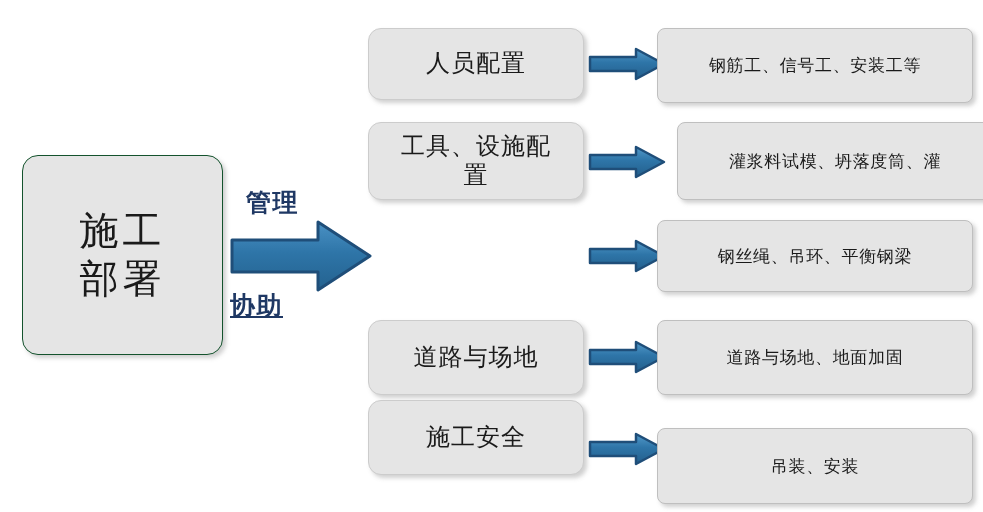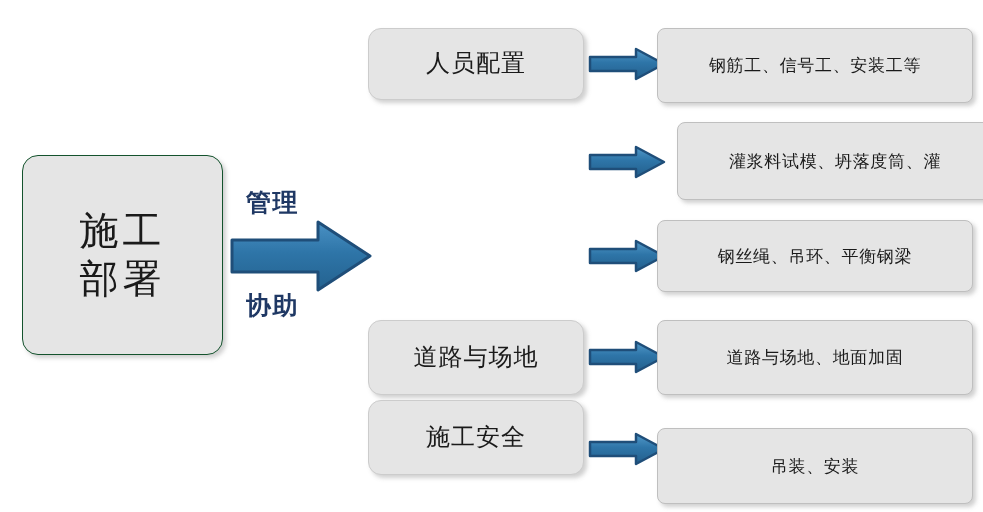--- a/index.html
+++ b/index.html
@@ -102,21 +102,21 @@
        1.5px -1.5px 0 #ffffff,
       -1.5px  1.5px 0 #ffffff,
        1.5px  1.5px 0 #ffffff,
        0px   -1.5px 0 #ffffff,
        0px    1.5px 0 #ffffff,
       -1.5px  0px   0 #ffffff,
        1.5px  0px   0 #ffffff;
     white-space: nowrap;
   }
   .edge-label-top  { left: 246px; top: 186px; }
-  .edge-label-bot  { left: 246px; top: 289px; }
+  .edge-label-bot  { left: 230px; top: 289px; text-decoration: underline; }
 </style>
 </head>
 <body>
 
 <div id="diagram-canvas">
 
   <div class="node node-root">
     <div>
       <span class="line">施工</span>
       <span class="line">部署</span>
@@ -155,20 +155,26 @@
       </defs>
       <path d="M2,10 L48,10 L48,2 L76,17 L48,32 L48,24 L2,24 Z" fill="url(#grow1)" stroke="#1f4e79" stroke-width="2.5" stroke-linejoin="round"></path>
     </svg>
   </div>
   <div class="node node-leaf" style="top:28px;height:75px;">
     <div>
       <span class="line">钢筋工、信号工、安装工等</span>
     </div>
   </div>
 
+  <div class="node node-mid" style="top:122px;height:78px;">
+    <div>
+      <span class="line">工具、设施配</span><br>
+      <span class="line">置</span>
+    </div>
+  </div>
   <div class="arrow arrow-row" style="top:145px;">
     <svg viewBox="0 0 78 34" width="78" height="34" xmlns="http://www.w3.org/2000/svg">
       <defs>
         <linearGradient id="grow2" x1="0" y1="0" x2="0" y2="1">
           <stop offset="0%" stop-color="#5299c9"></stop>
           <stop offset="45%" stop-color="#2e75a8"></stop>
           <stop offset="100%" stop-color="#235f8c"></stop>
         </linearGradient>
       </defs>
       <path d="M2,10 L48,10 L48,2 L76,17 L48,32 L48,24 L2,24 Z" fill="url(#grow2)" stroke="#1f4e79" stroke-width="2.5" stroke-linejoin="round"></path>

